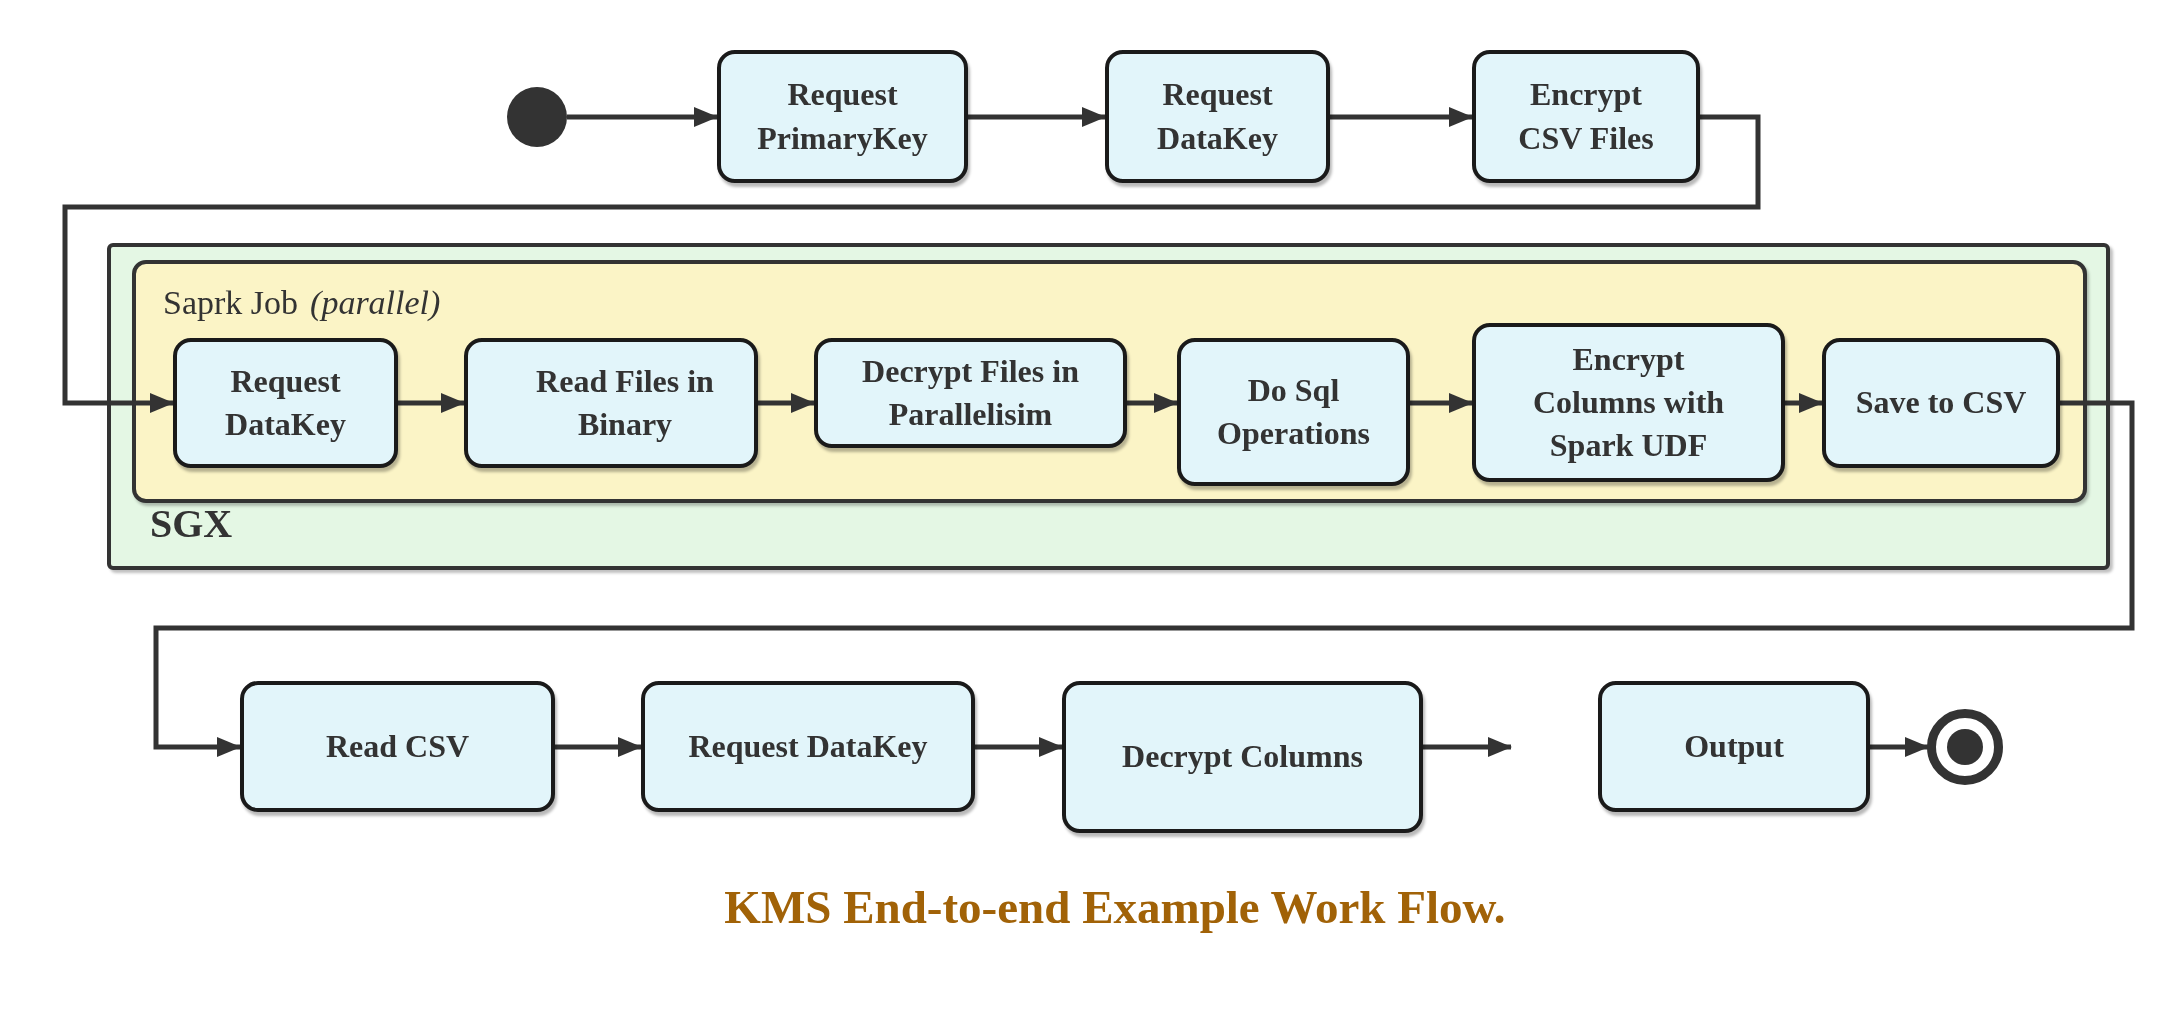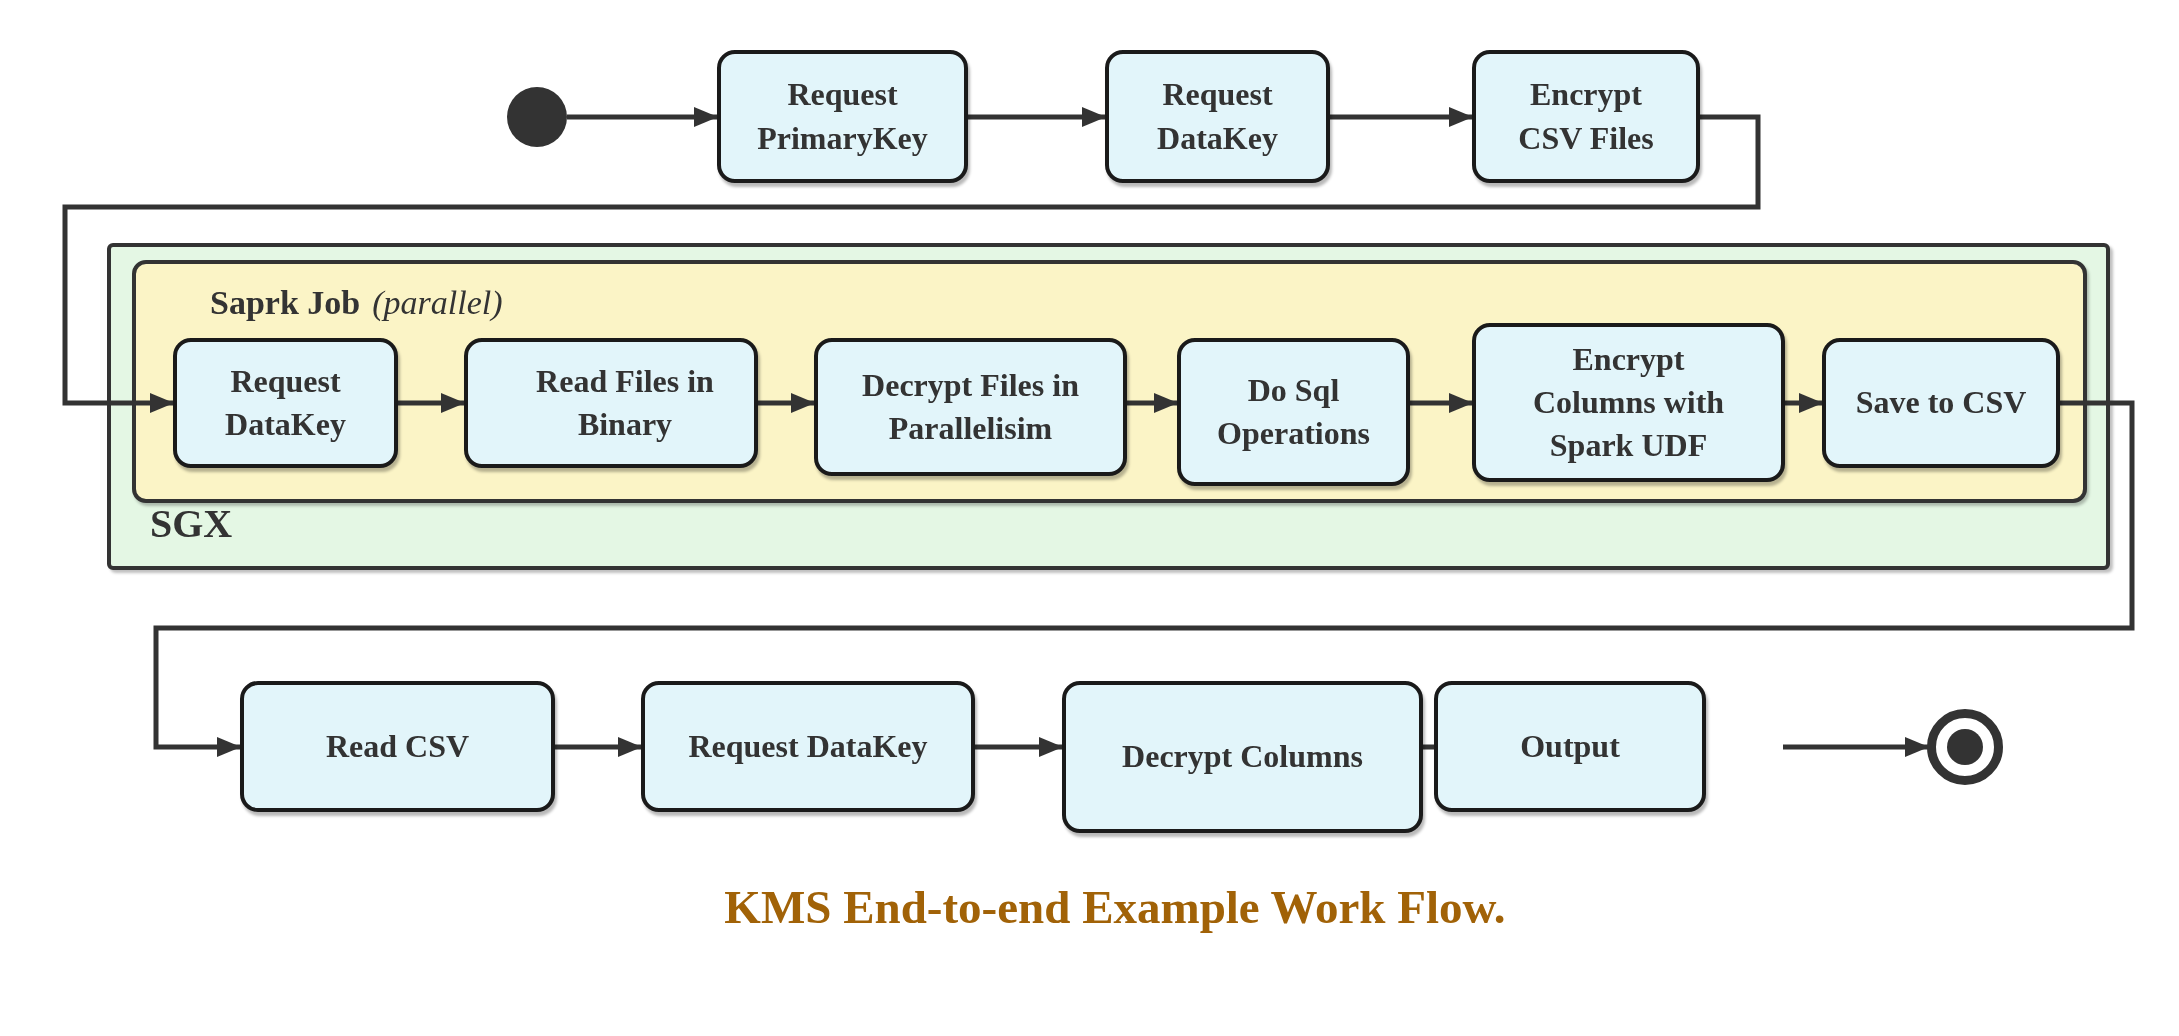--- a/index.html
+++ b/index.html
@@ -27,21 +27,21 @@
     box-shadow:2px 3px 3px rgba(0,0,0,0.25);
   }
   .sgx-label{
     position:absolute;left:150px;top:500px;
     font-weight:bold;font-size:40px;color:var(--text,#333333);
   }
   .spark-label{
     position:absolute;left:163px;top:284px;
     font-size:34px;color:var(--text,#333333);white-space:nowrap;
   }
-  .spark-title{font-weight:bold;margin-left:47px;}
+  .spark-title{font-weight:normal;}
   .spark-annotation{font-style:italic;margin-left:12px;}
   
   svg.edges{position:absolute;left:0;top:0;pointer-events:none;}
   svg.edges polyline{
     fill:none;
     stroke:var(--line,#333333);
     stroke-width:5;
   }
   
   .node{
@@ -54,28 +54,28 @@
     text-align:center;
     font-weight:bold;font-size:32px;line-height:1.35;
     color:var(--text,#333333);
     white-space:pre-line;
   }
   #n-a1{left:717px;top:50px;width:251px;height:133px;}
   #n-a2{left:1105px;top:50px;width:225px;height:133px;}
   #n-a3{left:1472px;top:50px;width:228px;height:133px;}
   #n-b1{left:173px;top:338px;width:225px;height:130px;}
   #n-b2{left:464px;top:338px;width:294px;height:130px;padding-left:28px;}
-  #n-b3{left:814px;top:338px;width:313px;height:138px;}
+  #n-b3{left:814px;top:338px;width:313px;height:110px;}
   #n-b4{left:1177px;top:338px;width:233px;height:148px;}
   #n-b5{left:1472px;top:323px;width:313px;height:159px;}
   #n-b6{left:1822px;top:338px;width:238px;height:130px;}
   #n-c1{left:240px;top:681px;width:315px;height:131px;}
   #n-c2{left:641px;top:681px;width:334px;height:131px;}
   #n-c3{left:1062px;top:681px;width:361px;height:152px;}
-  #n-c4{left:1434px;top:681px;width:272px;height:131px;}
+  #n-c4{left:1598px;top:681px;width:272px;height:131px;}
   
   .start-node{
     position:absolute;left:507px;top:87px;width:60px;height:60px;
     border-radius:50%;background:var(--line,#333333);
   }
   .end-node{
     position:absolute;left:1927px;top:709px;width:76px;height:76px;
     box-sizing:border-box;border:9px solid var(--line,#333333);
     border-radius:50%;background:#ffffff;
     display:flex;align-items:center;justify-content:center;

